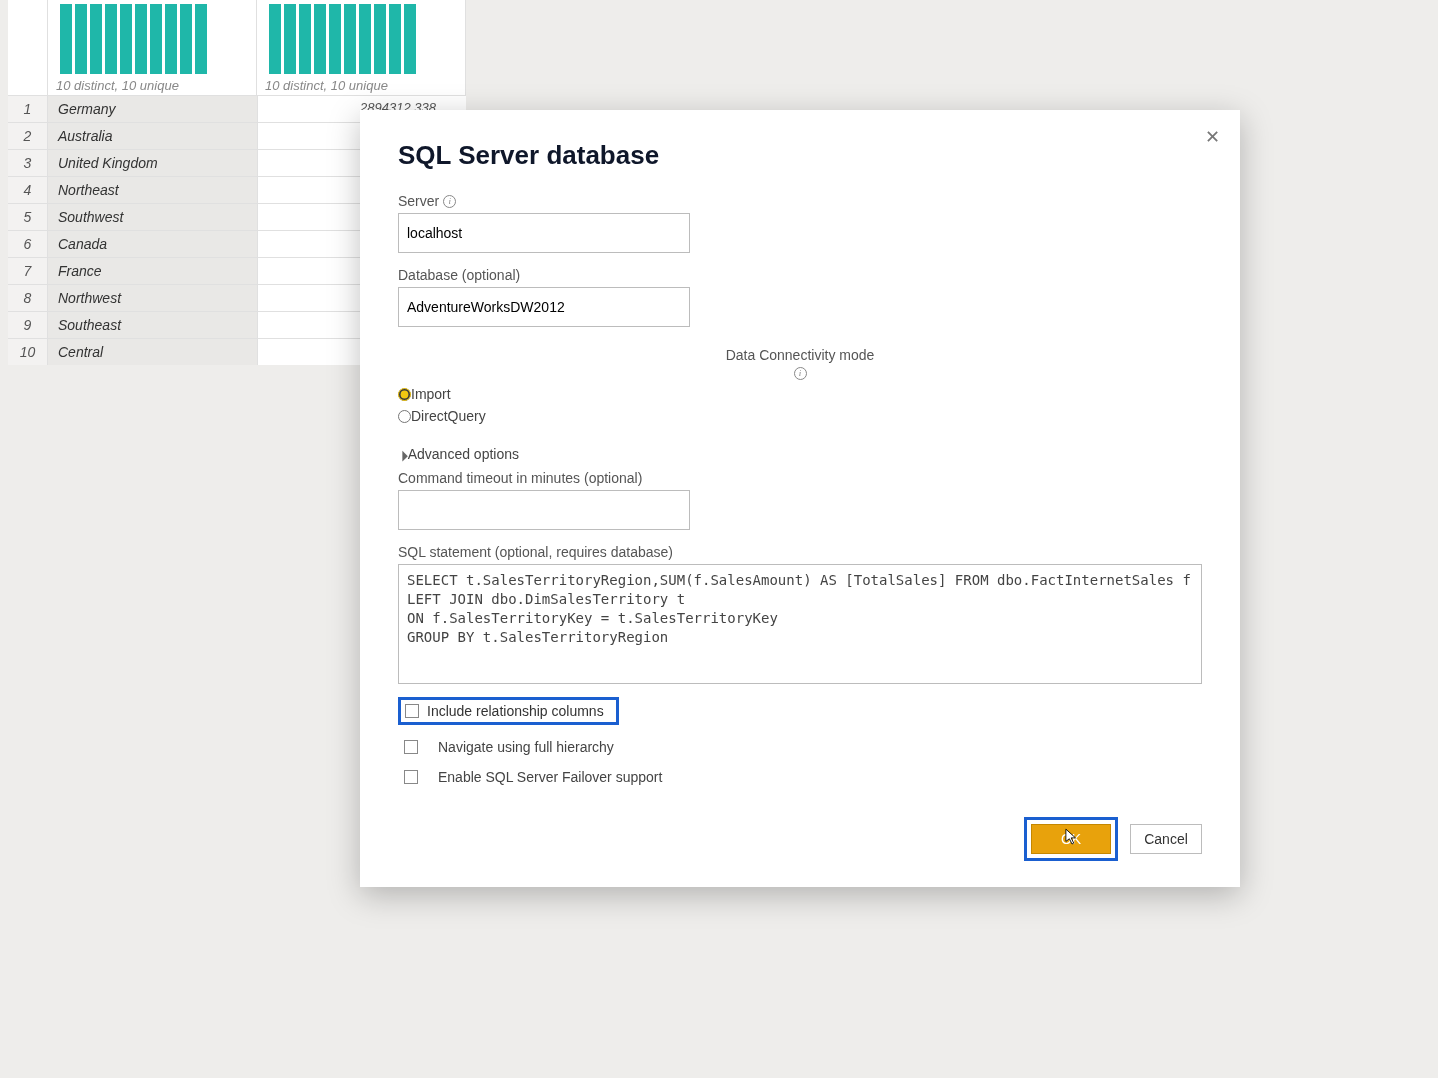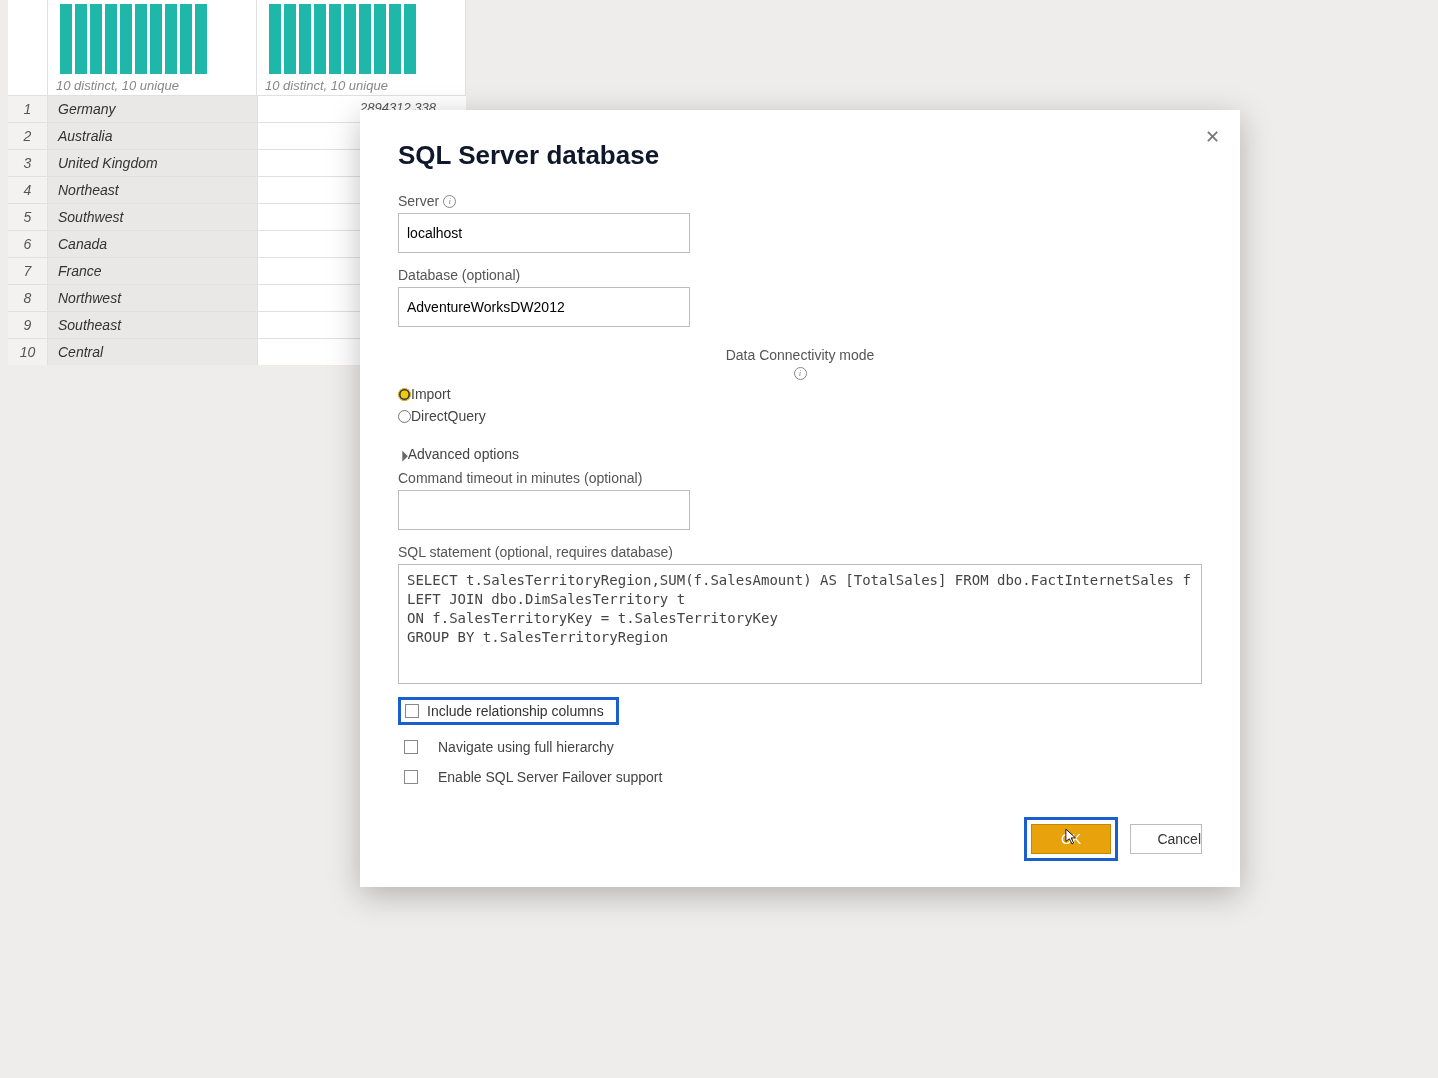--- a/index.html
+++ b/index.html
@@ -209,21 +209,20 @@
     position: relative;
   }
   .cancel-btn {
     background: #fff;
     border: 1px solid #bcbcbc;
     width: 72px;
     height: 30px;
     font-size: 14px;
     color: #333;
     cursor: pointer;
-    text-align: right;
   }
   .cursor {
     position: absolute;
     left: 38px;
     top: 8px;
     width: 14px;
     height: 18px;
     pointer-events: none;
   }
   .cursor svg { width:100%; height:100%; }

